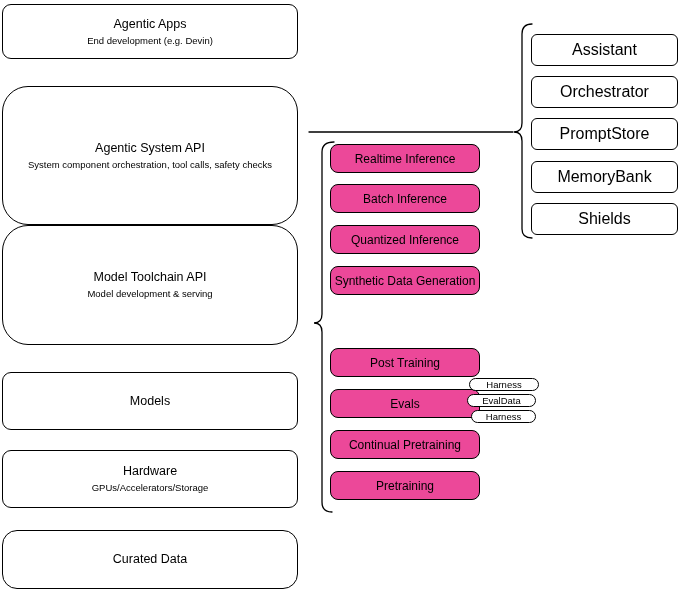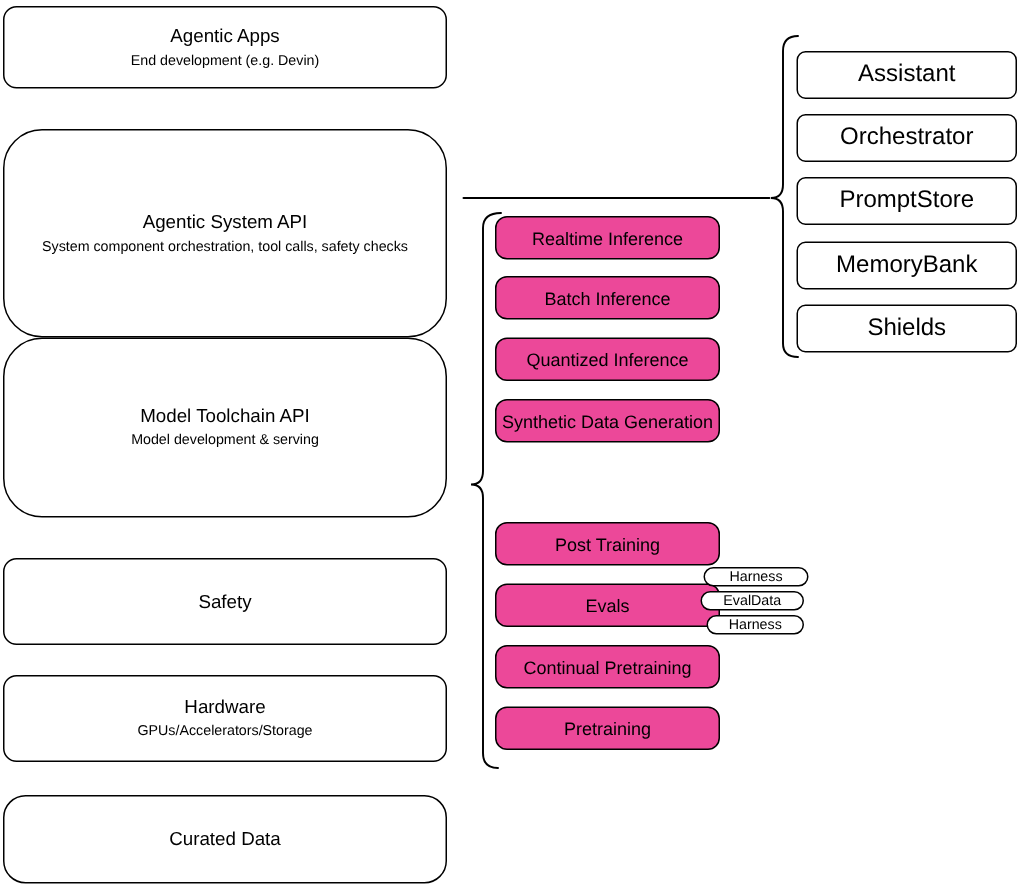--- a/index.html
+++ b/index.html
@@ -121,21 +121,21 @@
     <div class="title">Agentic System API</div>
     <div class="sub">System component orchestration, tool calls, safety checks</div>
   </div>
 
   <div class="lbox" style="top:225px;height:120px;border-radius:26px">
     <div class="title">Model Toolchain API</div>
     <div class="sub">Model development &amp; serving</div>
   </div>
 
   <div class="lbox" style="top:372px;height:58px;border-radius:9px">
-    <div class="title">Safety</div>
+    <div class="title">Models</div>
   </div>
 
   <div class="lbox" style="top:450px;height:58px;border-radius:9px">
     <div class="title">Hardware</div>
     <div class="sub">GPUs/Accelerators/Storage</div>
   </div>
 
   <div class="lbox" style="top:530px;height:59px;border-radius:15px">
     <div class="title">Curated Data</div>
   </div>

